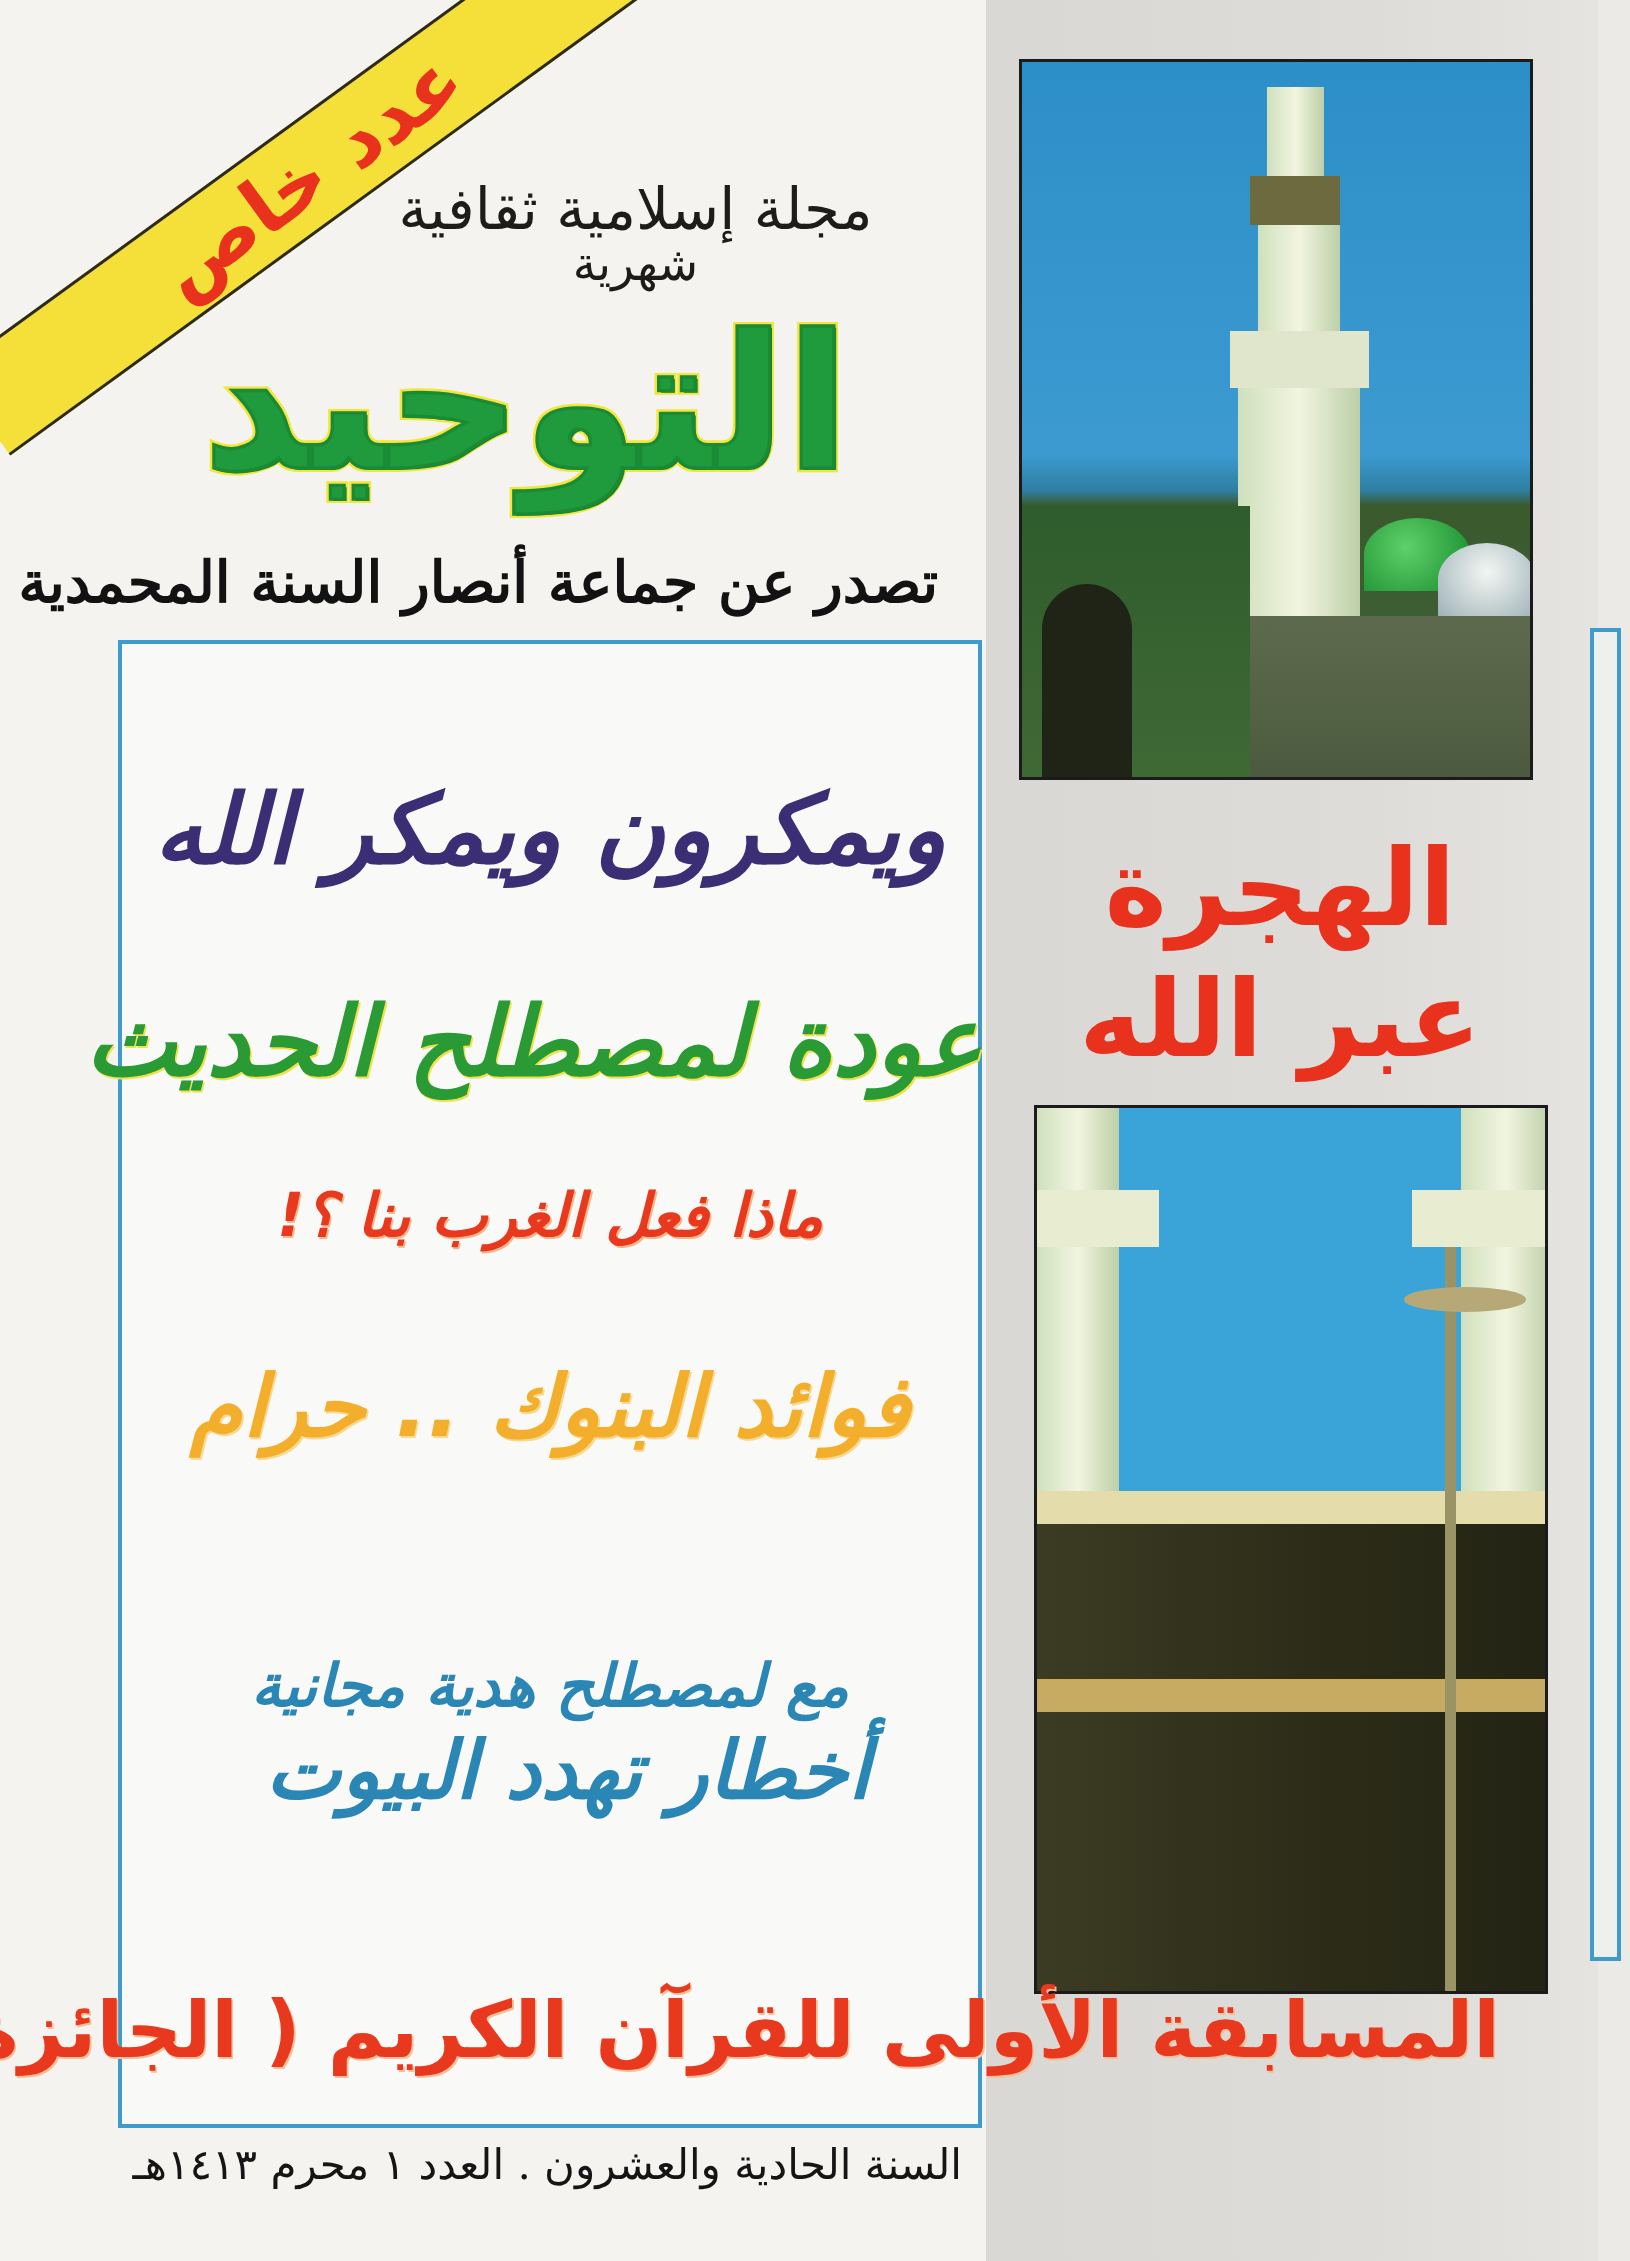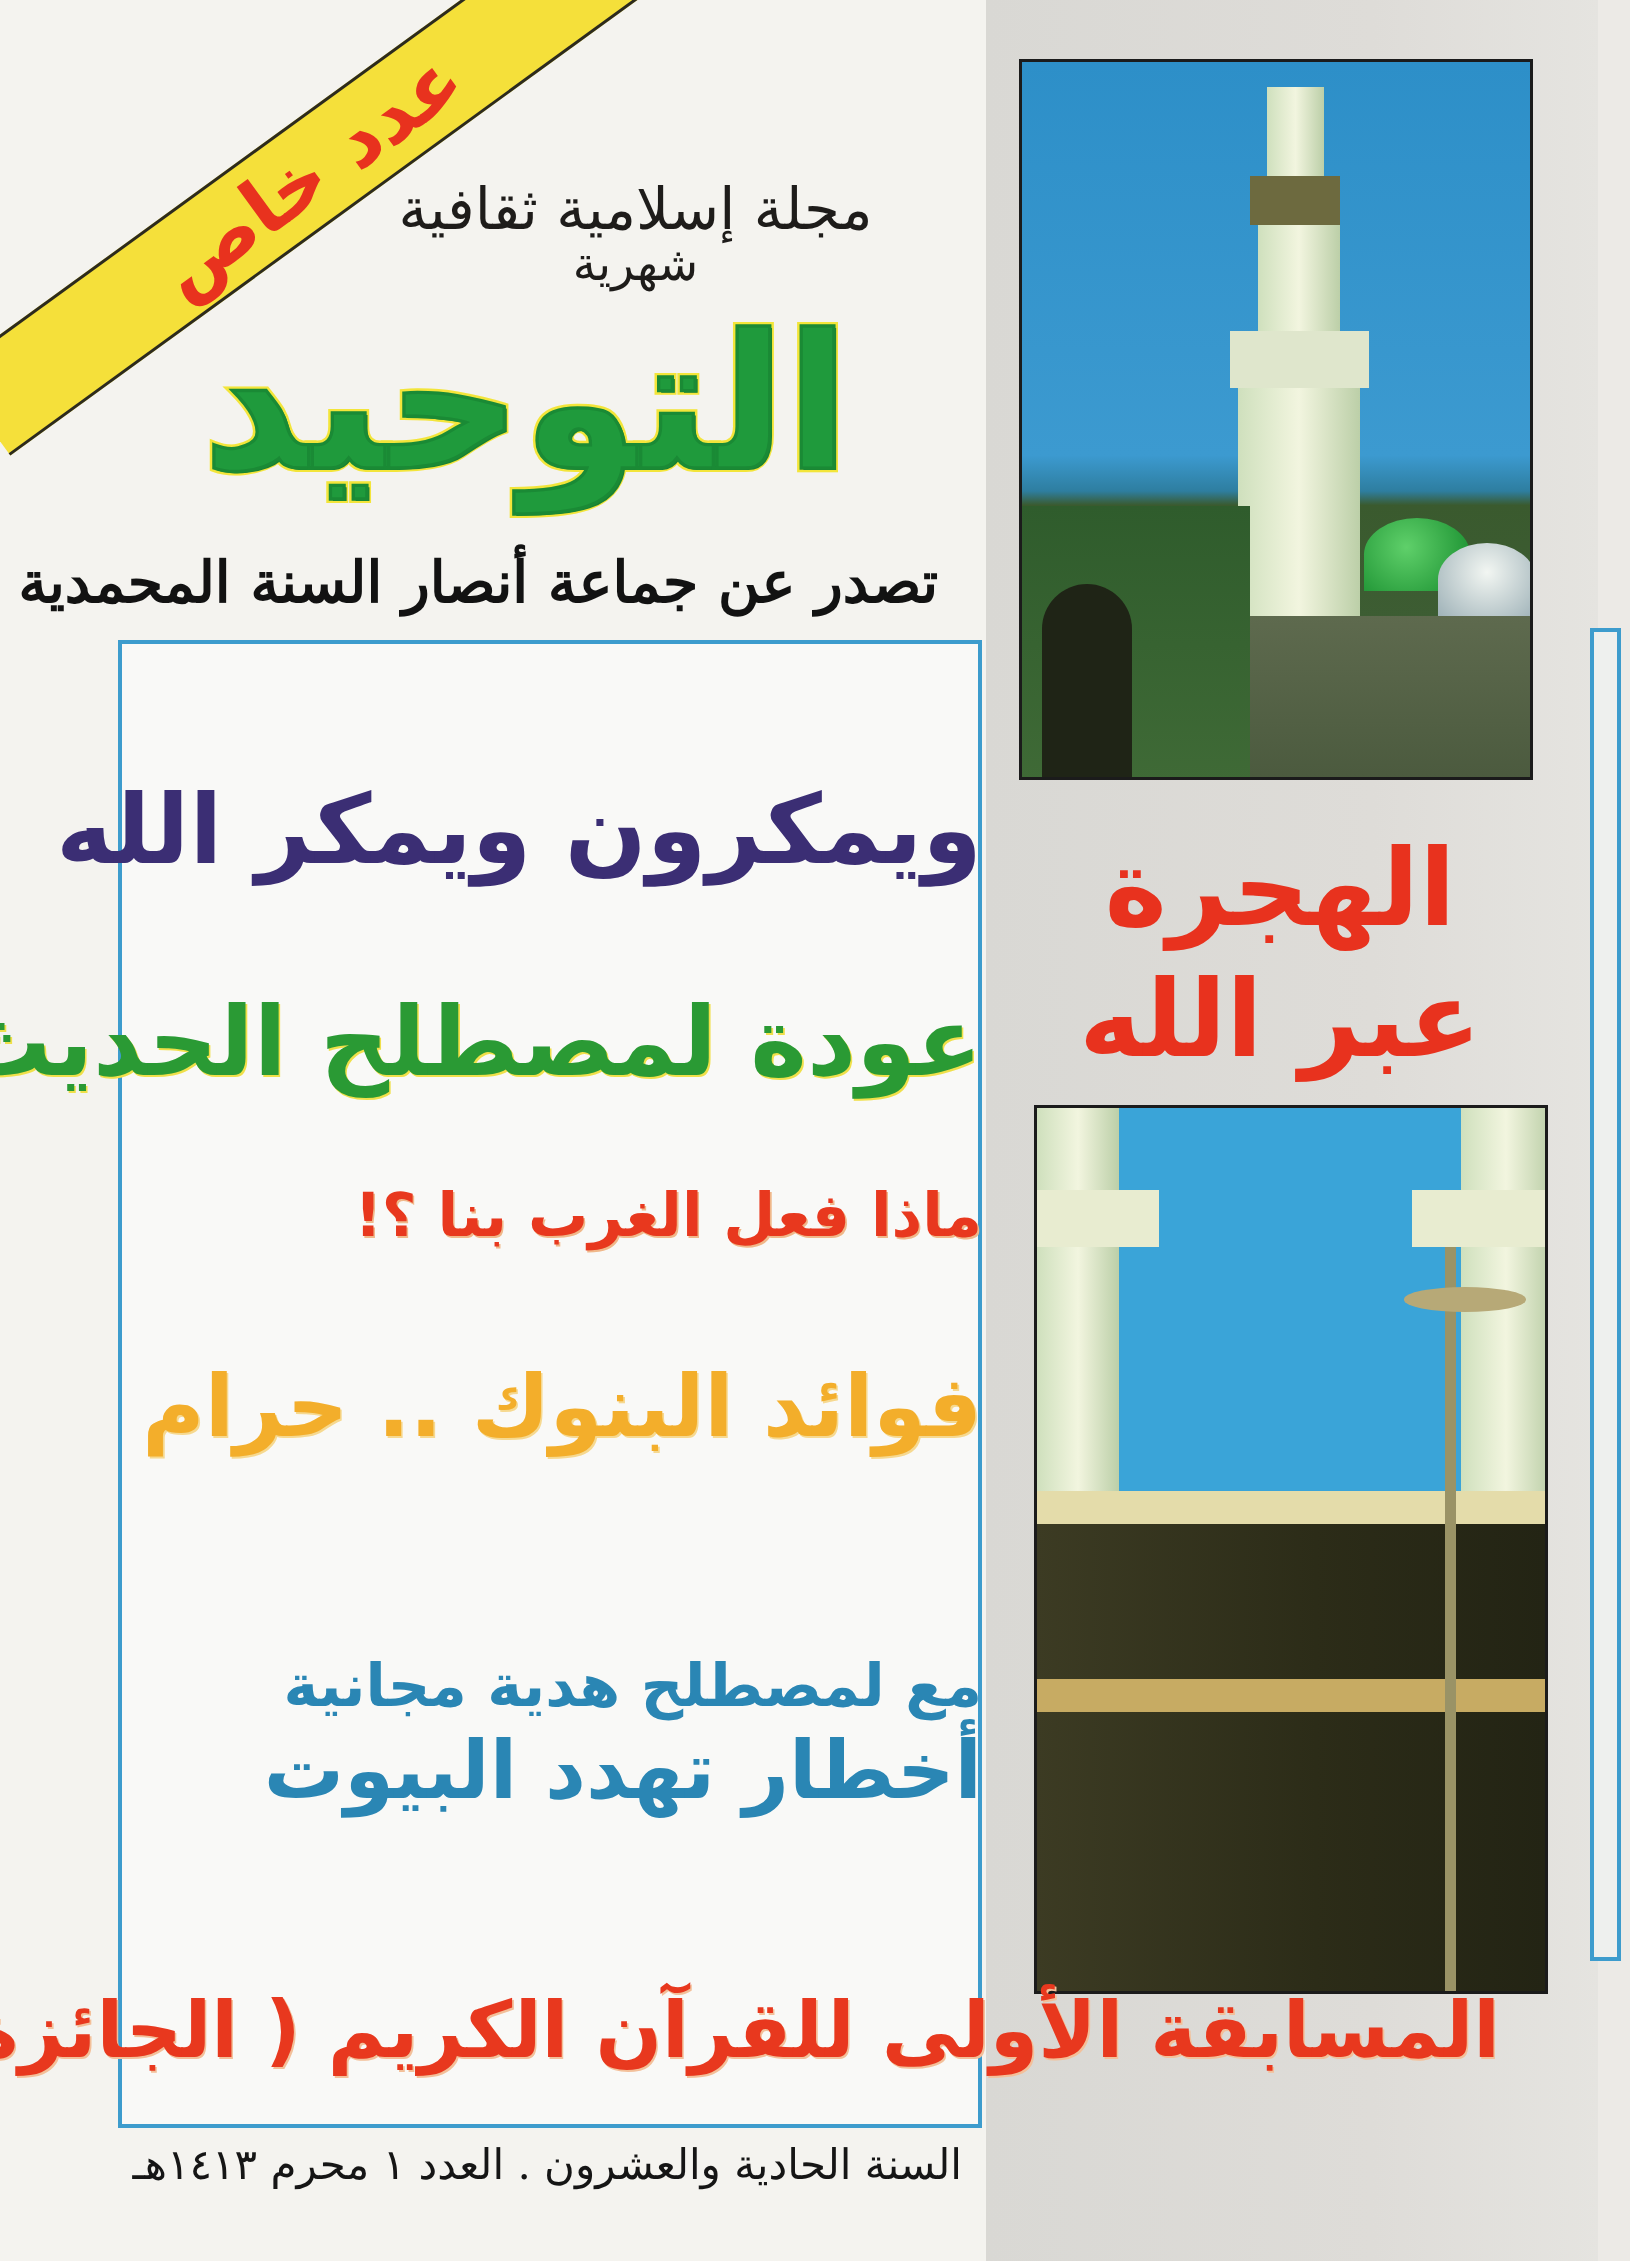--- a/index.html
+++ b/index.html
@@ -38,27 +38,27 @@
   #logo-stroke span { font-size:187px; font-weight:bold; color:transparent;
                -webkit-text-stroke:3.3px #1a8a35; letter-spacing:-4.9px; line-height:1; }
 
   #tagline { left:98px; top:548px; width:840px; text-align:center;
              font-size:57px; color:#121212; font-family:"DejaVu Serif", serif; font-weight:bold; }
 
   
   #main-box { left:118px; top:640px; width:864px; height:1488px;
               border:4.1px solid #3d9ccd; box-sizing:border-box; background:#f9f9f7; }
 
-  .headline { position:absolute; left:118px; width:864px; text-align:right; font-weight:bold; }
+  .headline { position:absolute; left:118px; width:864px; text-align:center; font-weight:bold;font-style:italic; }
   #h1 { top:774px; font-size:96px; color:#3b2e74; }
   #h2 { top:986px; font-size:96px; color:#2a9a34; text-shadow:1.6px 1.6px 0 #f0e04a; }
   #h3 { top:1180px; font-size:60px; color:#e8381e; text-shadow:1.6px 1.6px 0 #f0b88a; }
   #h4 { top:1357px; font-size:85px; color:#f3ae2b; text-shadow:1.6px 1.6px 0 #f6d990; }
   #h5 { top:1651px; font-size:59px; color:#2a86b4; }
-  #h6 { top:1724px; font-size:80px; color:#2a86b4; }
+  #h6 { top:1724px; font-size:80px; color:#2a86b4;padding-left:18px; }
 
   
   .photo { position:absolute; border:3.3px solid #1b1b1b; box-sizing:border-box; overflow:hidden; }
   #photo-top { left:1019px; top:59px; width:514px; height:721px;
                background:linear-gradient(180deg,#2d8fc8 0%,#3c9ad0 55%,#2e7ea0 60%,#3a5a2e 62%,#41613a 100%); }
   #photo-bottom { left:1034px; top:1105px; width:514px; height:889px;
                background:linear-gradient(180deg,#3aa4d8 0%,#3aa4d8 46%,#e6dfa6 48%,#d8d19e 55%,#3b3a22 57%,#2f3018 100%); }
   .minaret { position:absolute; background:linear-gradient(90deg,#cfe0bd,#f2f5df,#bccfa8); }
   .dome { position:absolute; border-radius:50% 50% 0 0; }
   .band { position:absolute; left:0; width:100%; background:#c7ab63; }

